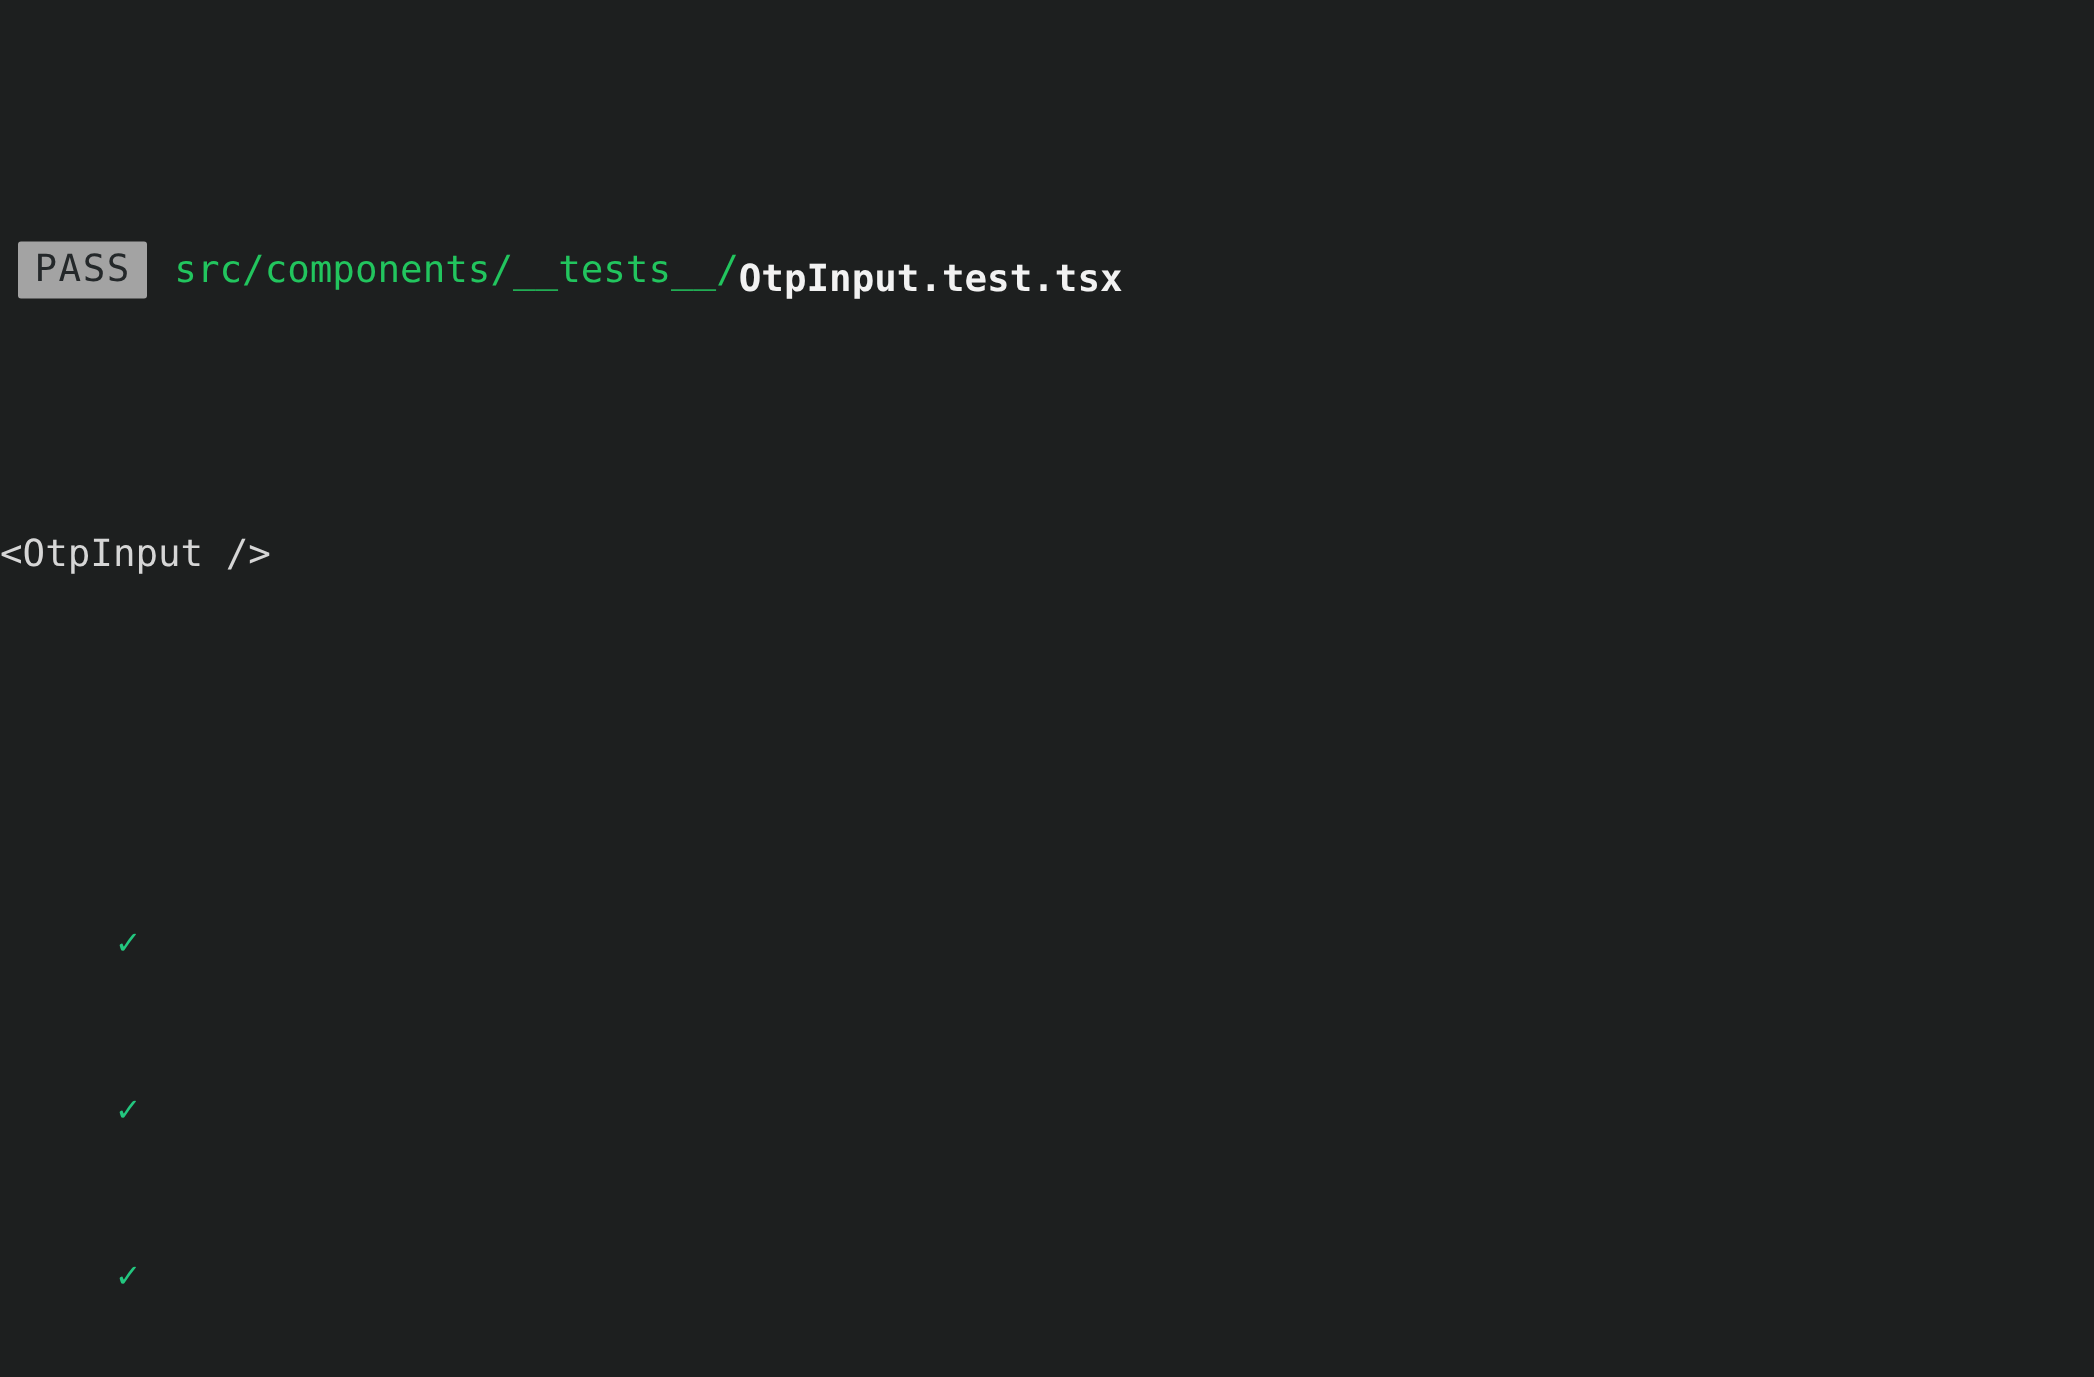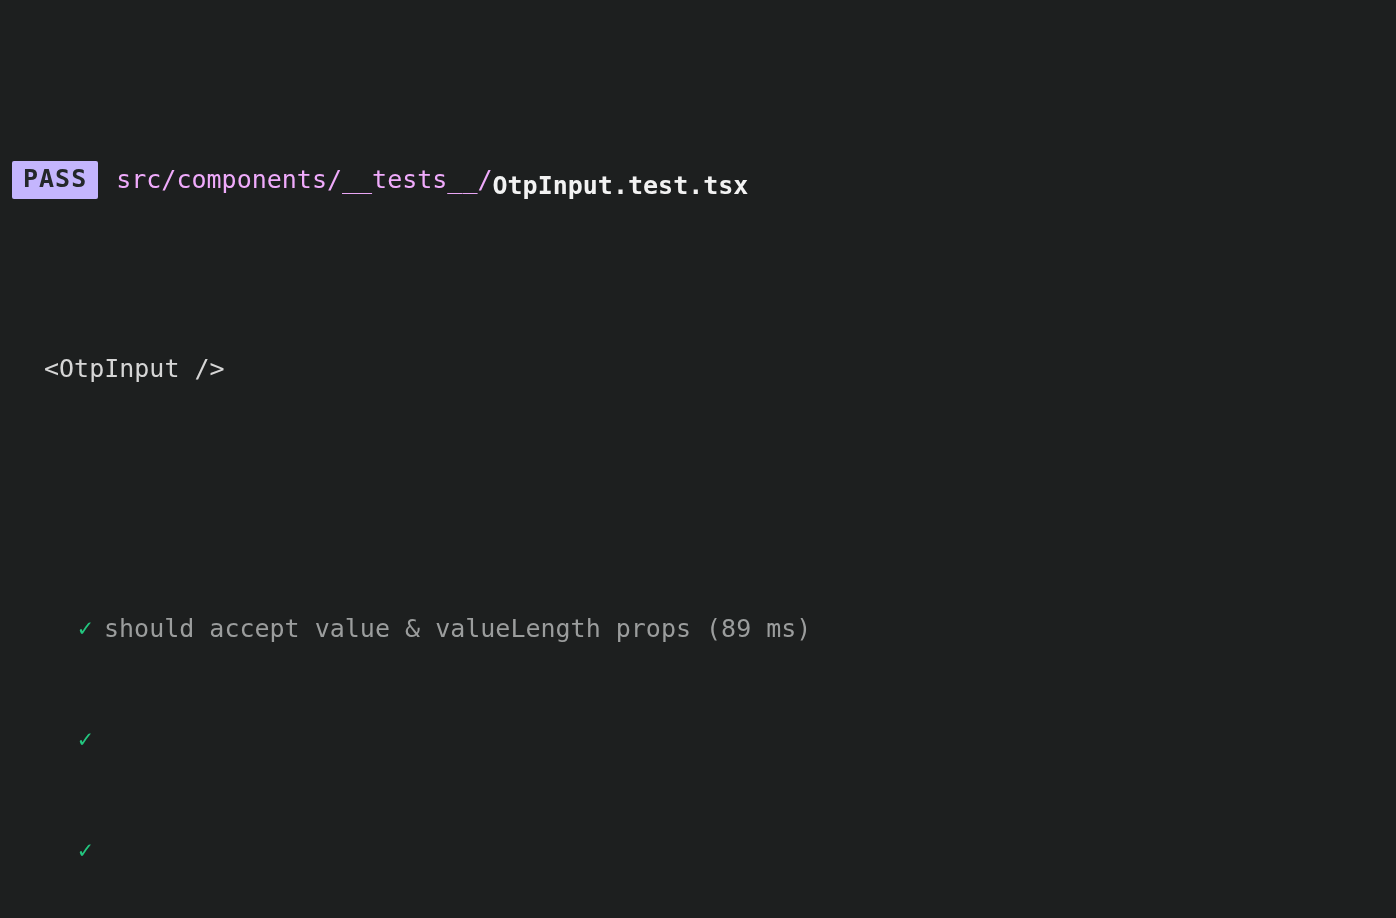--- a/index.html
+++ b/index.html
@@ -25,34 +25,33 @@
 
   
   .hdr-line {
     padding-left: 12px;
     line-height: 40px;
     height: 44px;
     display: flex;
     align-items: center;
   }
   .badge {
-    background: #c4b5fd;
+    background: #a3a3a3;
     color: #24282a;
-    font-weight: bold;
+    font-weight: normal;
     padding: 1px 11px 3px 11px;
     border-radius: 2px;
     letter-spacing: 1px;
     line-height: 34px;
     display: inline-block;
   }
-  .path-dim { color: #f0abfc; margin-left: 18px; }
+  .path-dim { color: #22c55e; margin-left: 18px; }
   .path-strong { color: #f2f2f2; font-weight: bold; margin-top: 12px; }
 
   .describe {
-    padding-left: 44px;
     color: #d6d6d6;
     height: 37px;
     line-height: 37px;
   }
 
   
   .tests { margin-top: 1px; }
   .test-row {
     height: 37px;
     line-height: 37px;
@@ -79,21 +78,20 @@
     <span class="path-dim">src/components/__tests__/</span><span class="path-strong">OtpInput.test.tsx</span>
   </div>
 
   
   <div class="describe">&lt;OtpInput /&gt;</div>
 
   
   <div class="tests">
     <div class="test-row">
       <span class="tick">✓</span>
-      <span class="test-name"><span>should accept value &amp; valueLength props</span> <span>(89 ms)</span></span>
     </div>
     <div class="test-row">
       <span class="tick">✓</span>
     </div>
     <div class="test-row">
       <span class="tick">✓</span>
     </div>
     
     
     

